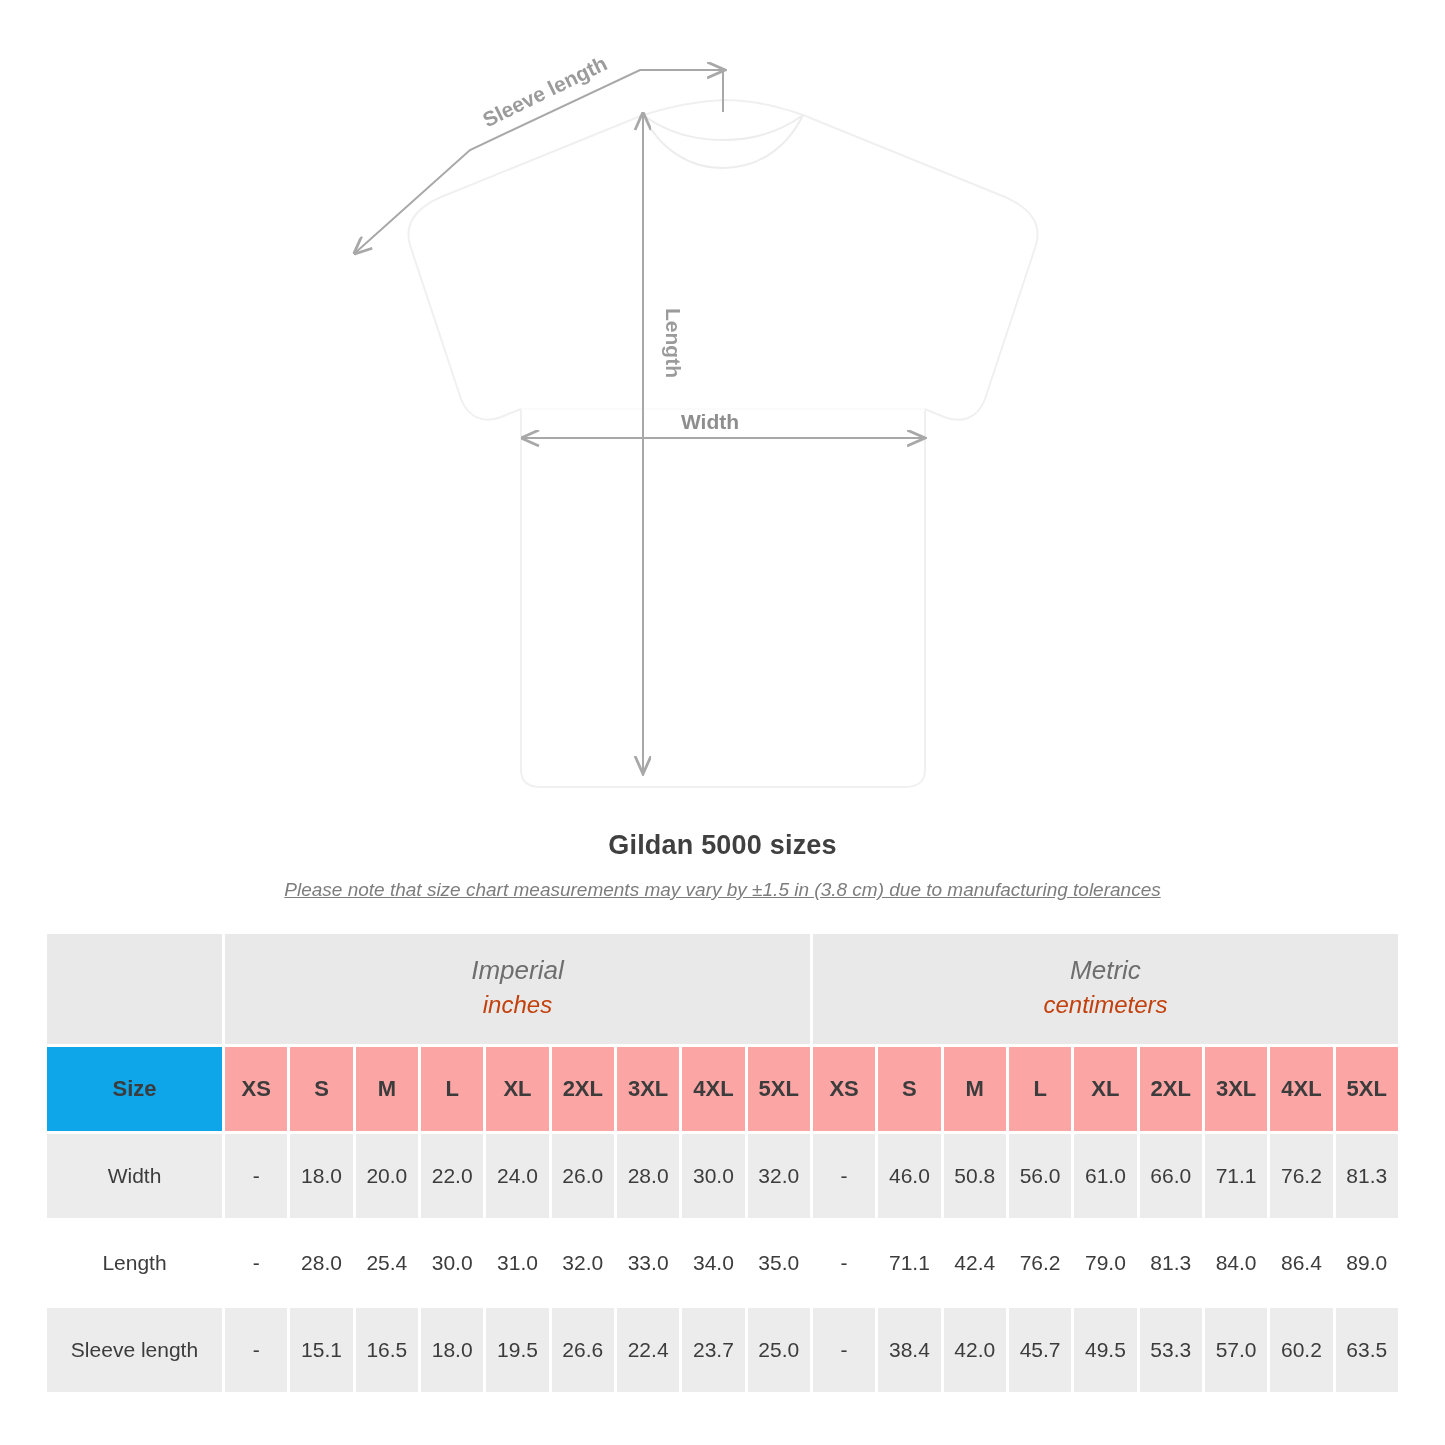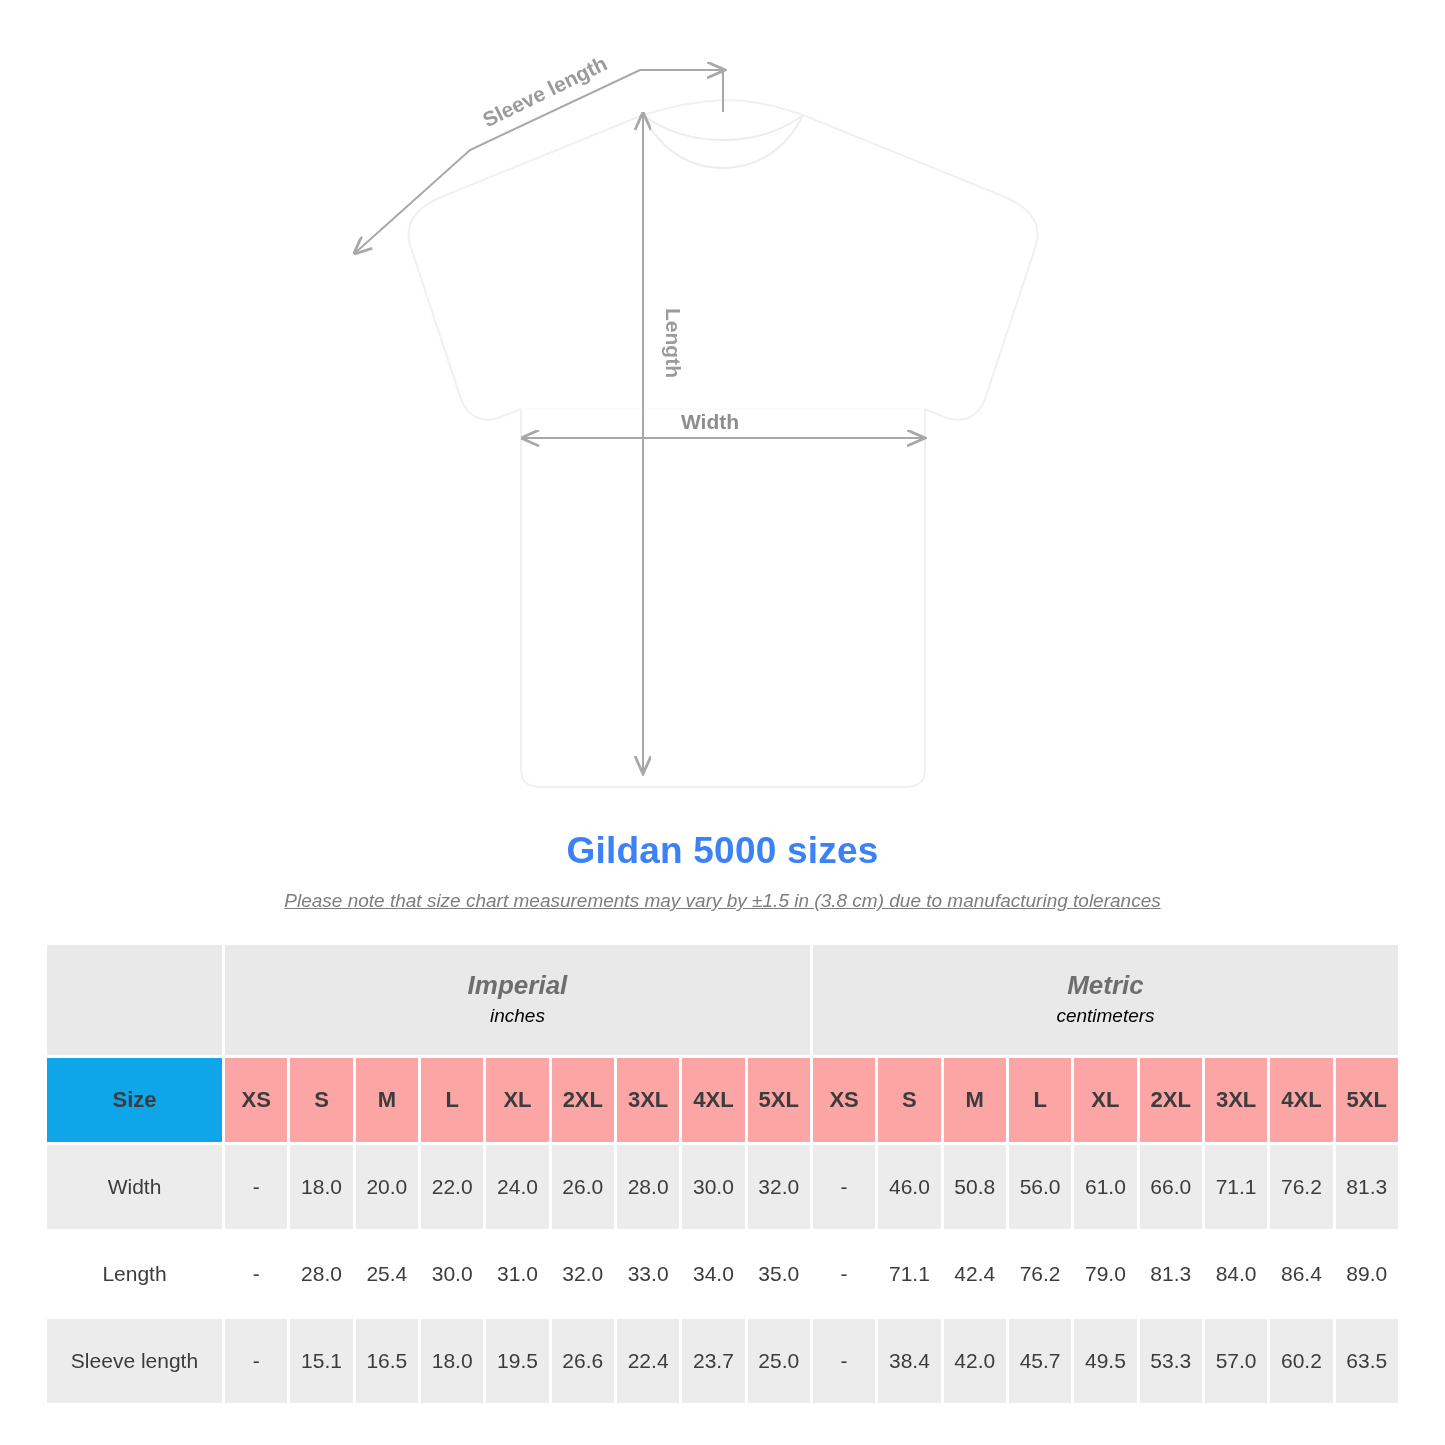--- a/index.html
+++ b/index.html
@@ -29,23 +29,23 @@
   .illustration svg {
     display: block;
   }
 
   
   .title-block {
     text-align: center;
     margin-top: 10px;
   }
   .chart-title {
-    font-size: 37px;
+    font-size: 27px;
     font-weight: bold;
-    color: #3b82f6;
+    color: #404040;
     letter-spacing: 0.2px;
   }
   .chart-note {
     margin-top: 18px;
     font-size: 19px;
     font-style: italic;
     color: #7d7d7d;
     text-decoration: underline;
   }
 
@@ -68,29 +68,29 @@
     color: #3c3c3c;
     font-weight: normal;
     padding: 0;
   }
   .unit-header td {
     background: #e9e9e9;
     height: 110px;
   }
   .unit-name {
     font-size: 26px;
-    font-weight: bold;
+    font-weight: normal;
     font-style: italic;
     color: #6e6e6e;
     line-height: 1.25;
   }
   .unit-sub {
-    font-size: 19px;
+    font-size: 24px;
     font-style: italic;
-    color: #000000;
+    color: #c2410c;
     line-height: 1.6;
   }
   tr.row-size td {
     background: #fca5a5;
     height: 84px;
     font-size: 22px;
     font-weight: bold;
     color: #3c3c3c;
   }
   tr.row-size td.label-cell {

